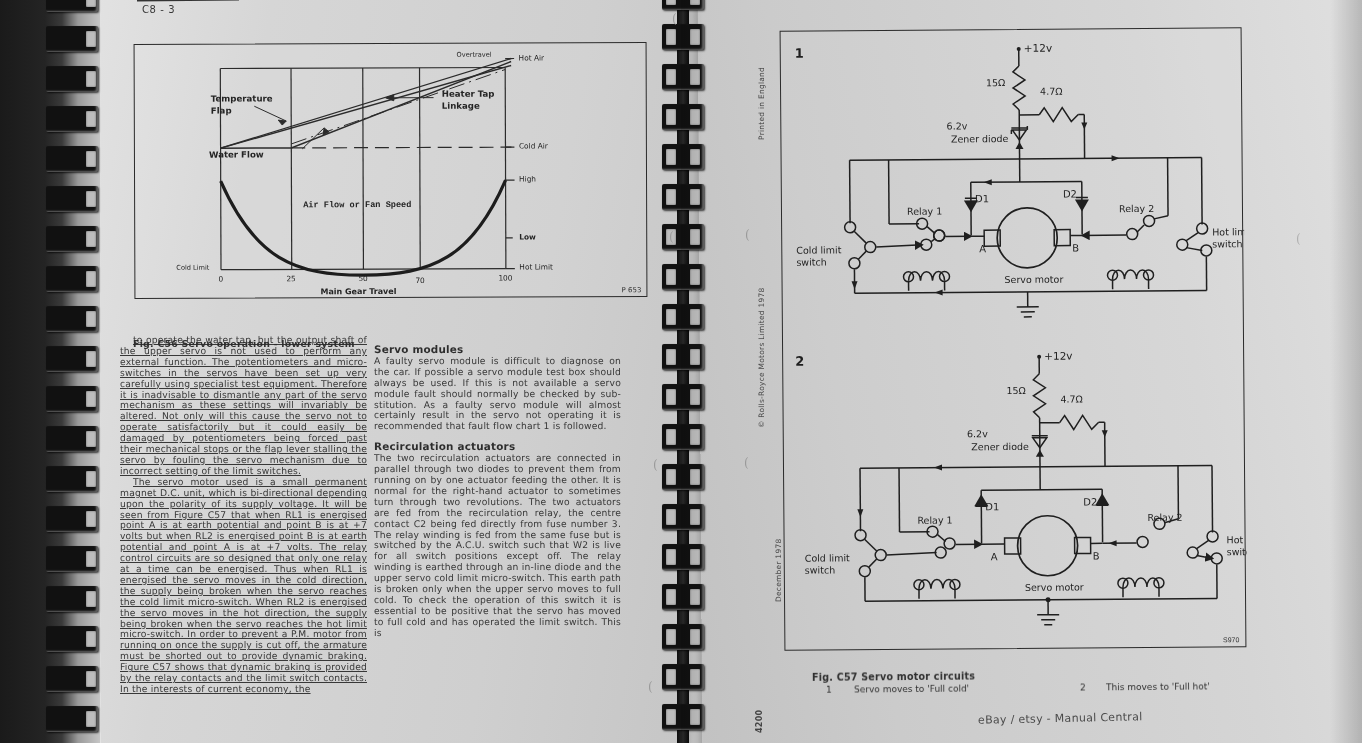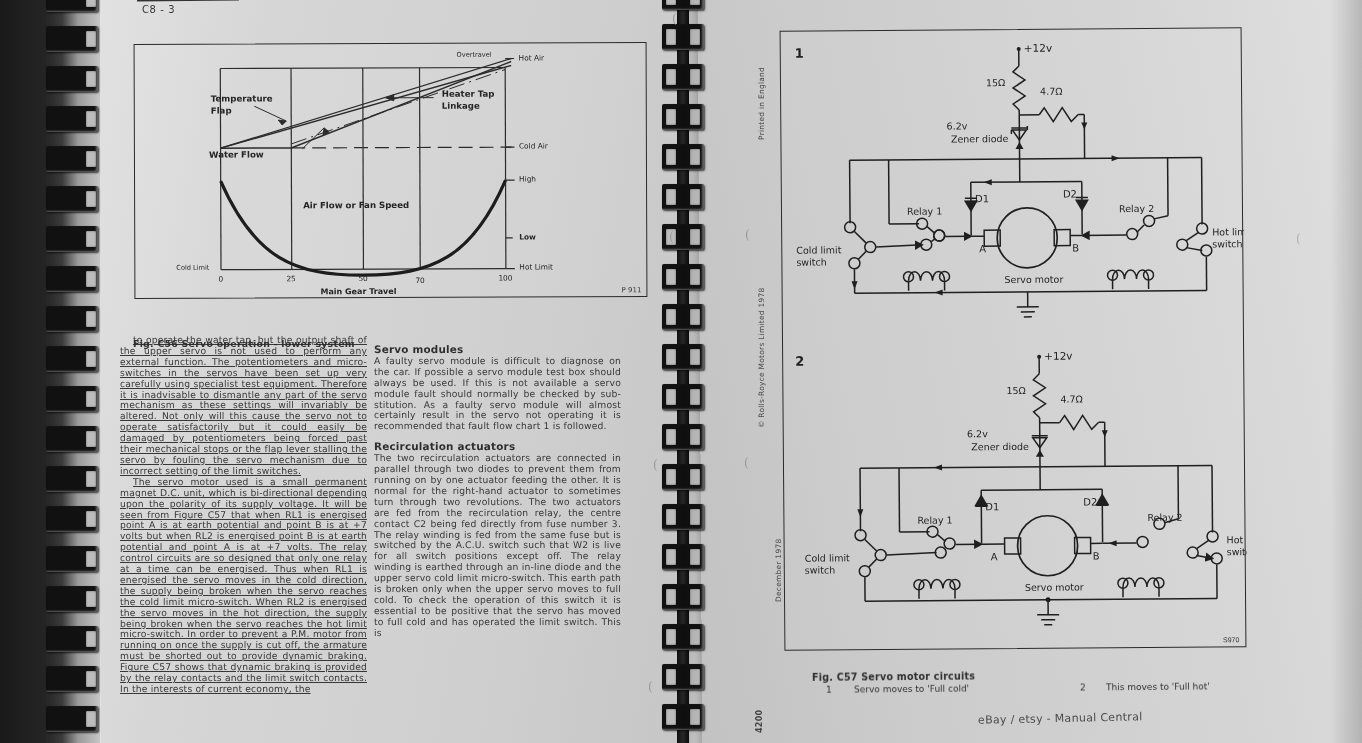--- a/index.html
+++ b/index.html
@@ -357,31 +357,31 @@
 
     <div class="ch-lbl bold" style="left:76px; top:40px; line-height:12px;margin-top:8px;">
       <span>Temperature</span><br>
       <span>Flap</span>
     </div>
     <div class="ch-lbl bold" style="left:307px; top:44px; line-height:12px;">
       <span>Heater Tap</span><br>
       <span>Linkage</span>
     </div>
     <div class="ch-lbl bold" style="left:74px; top:105px;">Water Flow</div>
-    <div class="ch-lbl bold" style="left:168px; top:156px;">Air Flow or Fan Speed</div>
+    <div class="ch-lbl bold" style="left:168px; top:156px;font-family:Liberation Mono, monospace;">Air Flow or Fan Speed</div>
 
     <div class="ch-lbl small" style="left:83px; top:230px;">0</div>
     <div class="ch-lbl small" style="left:151px; top:230px;">25</div>
     <div class="ch-lbl small" style="left:223px; top:230px;">50</div>
     <div class="ch-lbl small" style="left:280px; top:232px;">70</div>
     <div class="ch-lbl small" style="left:363px; top:230px;">100</div>
 
     <div class="ch-lbl bold" style="left:185px; top:243px; font-size:8px;">Main Gear Travel</div>
 
-    <div id="chart-code">P 911</div>
+    <div id="chart-code">P 653</div>
   </div>
 
   <div id="fig-c56-caption" class="blurlayer">Fig. C56 Servo operation - lower system</div>
 
   <div class="col doc-text blurlayer" id="col-1">
     <p class="ind">to operate the water tap, but the output shaft of the upper servo is not used to perform any external function. The potentiometers and micro-switches in the servos have been set up very carefully using specialist test equipment. Therefore it is inadvisable to dismantle any part of the servo mechanism as these settings will invariably be altered. Not only will this cause the servo not to operate satisfactorily but it could easily be damaged by potentiometers being forced past their mechanical stops or the flap lever stalling the servo by fouling the servo mechanism due to incorrect setting of the limit switches.</p>
     <p class="ind">The servo motor used is a small permanent magnet D.C. unit, which is bi-directional depending upon the polarity of its supply voltage. It will be seen from Figure C57 that when RL1 is energised point A is at earth potential and point B is at +7 volts but when RL2 is energised point B is at earth potential and point A is at +7 volts. The relay control circuits are so designed that only one relay at a time can be energised. Thus when RL1 is energised the servo moves in the cold direction, the supply being broken when the servo reaches the cold limit micro-switch. When RL2 is energised the servo moves in the hot direction, the supply being broken when the servo reaches the hot limit micro-switch. In order to prevent a P.M. motor from running on once the supply is cut off, the armature must be shorted out to provide dynamic braking. Figure C57 shows that dynamic braking is provided by the relay contacts and the limit switch contacts. In the interests of current economy, the</p>
   </div>
 
   <div class="col doc-text blurlayer" id="col-2">

